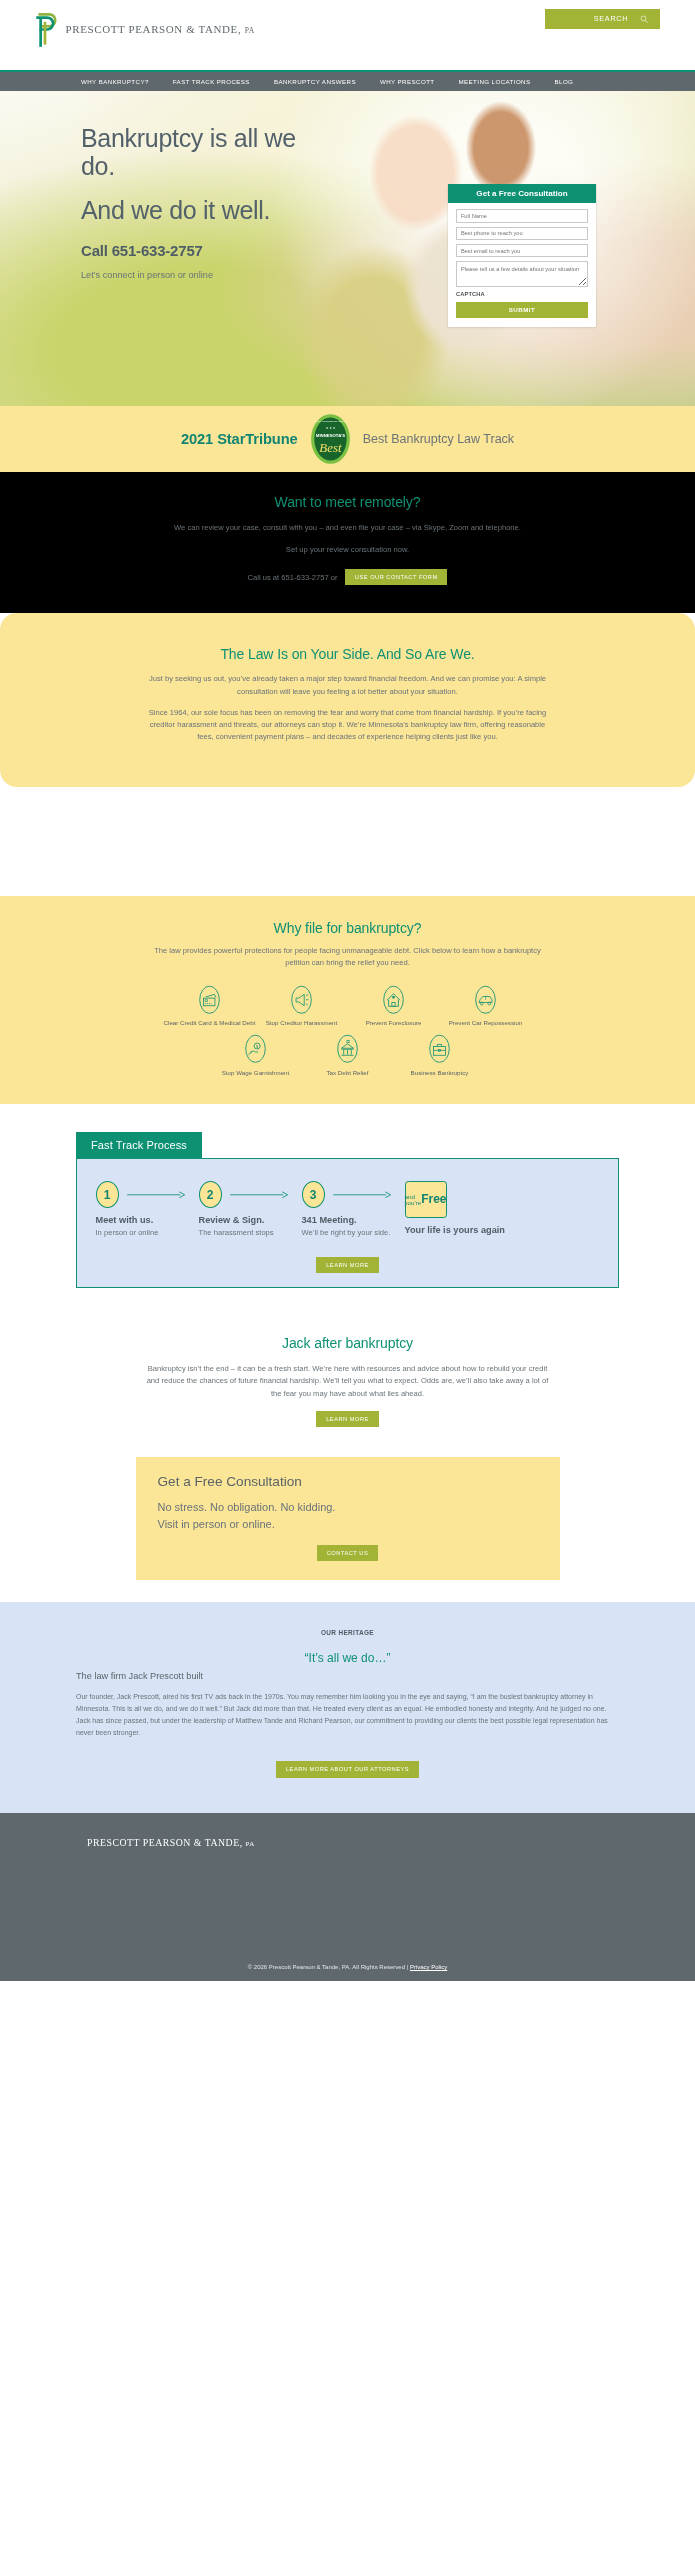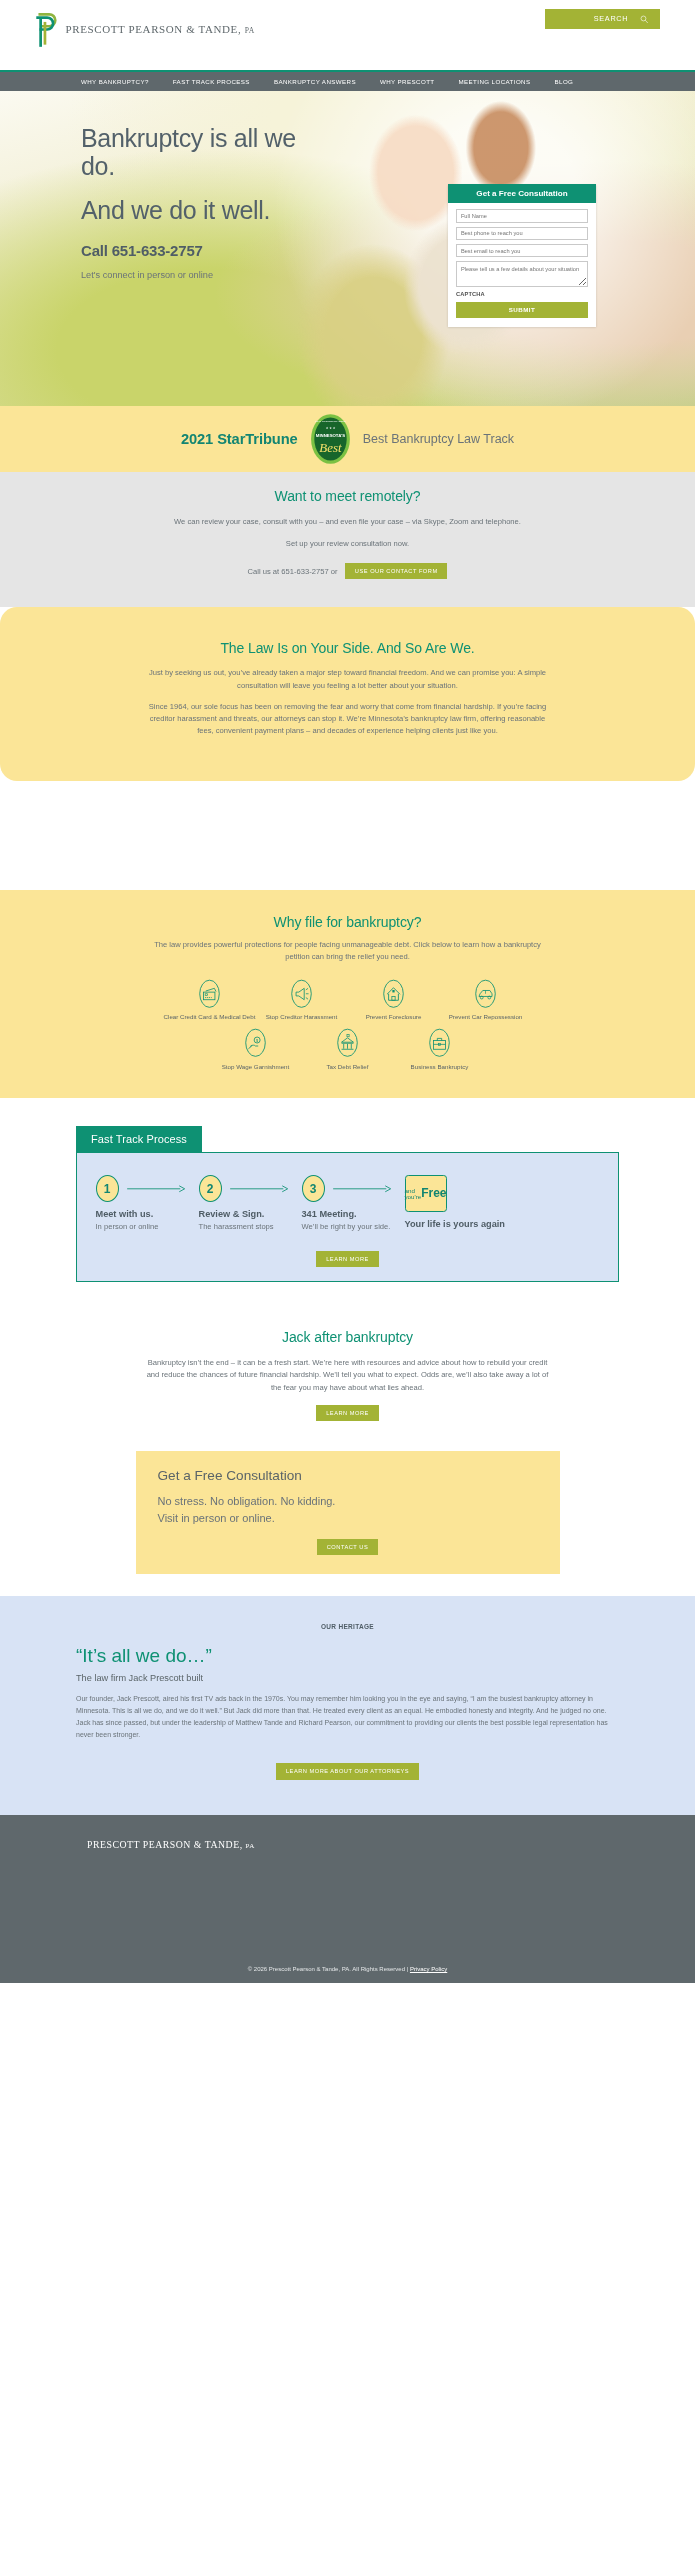--- a/index.html
+++ b/index.html
@@ -179,21 +179,21 @@
   .btn-green {
     display: inline-block;
     background: #a3b335; color: #fff;
     font-size: 5.7px; letter-spacing: 0.5px;
     padding: 4.9px 9.8px 5.4px;
     border: none; cursor: pointer;
     font-family: "Liberation Sans", sans-serif;
     text-decoration: none;
   }
 
-  .remote { background:#e5e5e5; padding: 16px 0 28px; }
+  .remote { background:#000000; padding: 22px 0 28px; }
   .remote .h2 { margin-bottom: 12px; }
   .remote .p { margin-bottom: 9.8px; }
   .remote-cta {
     margin-top: 13px;
     display: flex; align-items: center; justify-content: center; gap: 7.6px;
     font-size: 7.6px; color: #6a7379;
   }
 
   .lawside { background:#fbe597; padding: 33px 0 35px; border-radius: 17px; }
   .lawside .h2 { margin-bottom: 11px; }
@@ -272,21 +272,21 @@
   .consult-box .p { text-align:left; font-size: 11px; line-height:1.55; }
   .consult-box .btn-wrap { text-align:center; margin-top: 12px; }
 
   
   .heritage { background:#d8e3f5; padding: 27px 0 35px; }
   .her-inner { width: 543px; margin: 0 auto; }
   .her-eyebrow {
     text-align:center; font-size: 6.5px; font-weight:700;
     letter-spacing: 0.3px; color:#4f5d66; margin-bottom: 15px;
   }
-  .her-quote { font-size: 19px; color:#0e9173; font-weight:400; margin-bottom: 6.5px; }
+  .her-quote { font-size: 12px; color:#0e9173; font-weight:400; margin-bottom: 6.5px; text-align: center; }
   .her-sub { font-size: 9.2px; color:#5a6468; margin-bottom: 9.8px; }
   .her-body { font-size: 7px; line-height:1.7; color:#6a7379; }
   .her-btn { text-align:center; margin-top: 23px; }
 
   
   .footer { background:#5f686c; padding: 24px 0 0; min-height: 168px; position: relative; }
   .footer-logo {
     margin-left: 87px;
     color:#fff;
     font-family:"Liberation Serif", serif;

